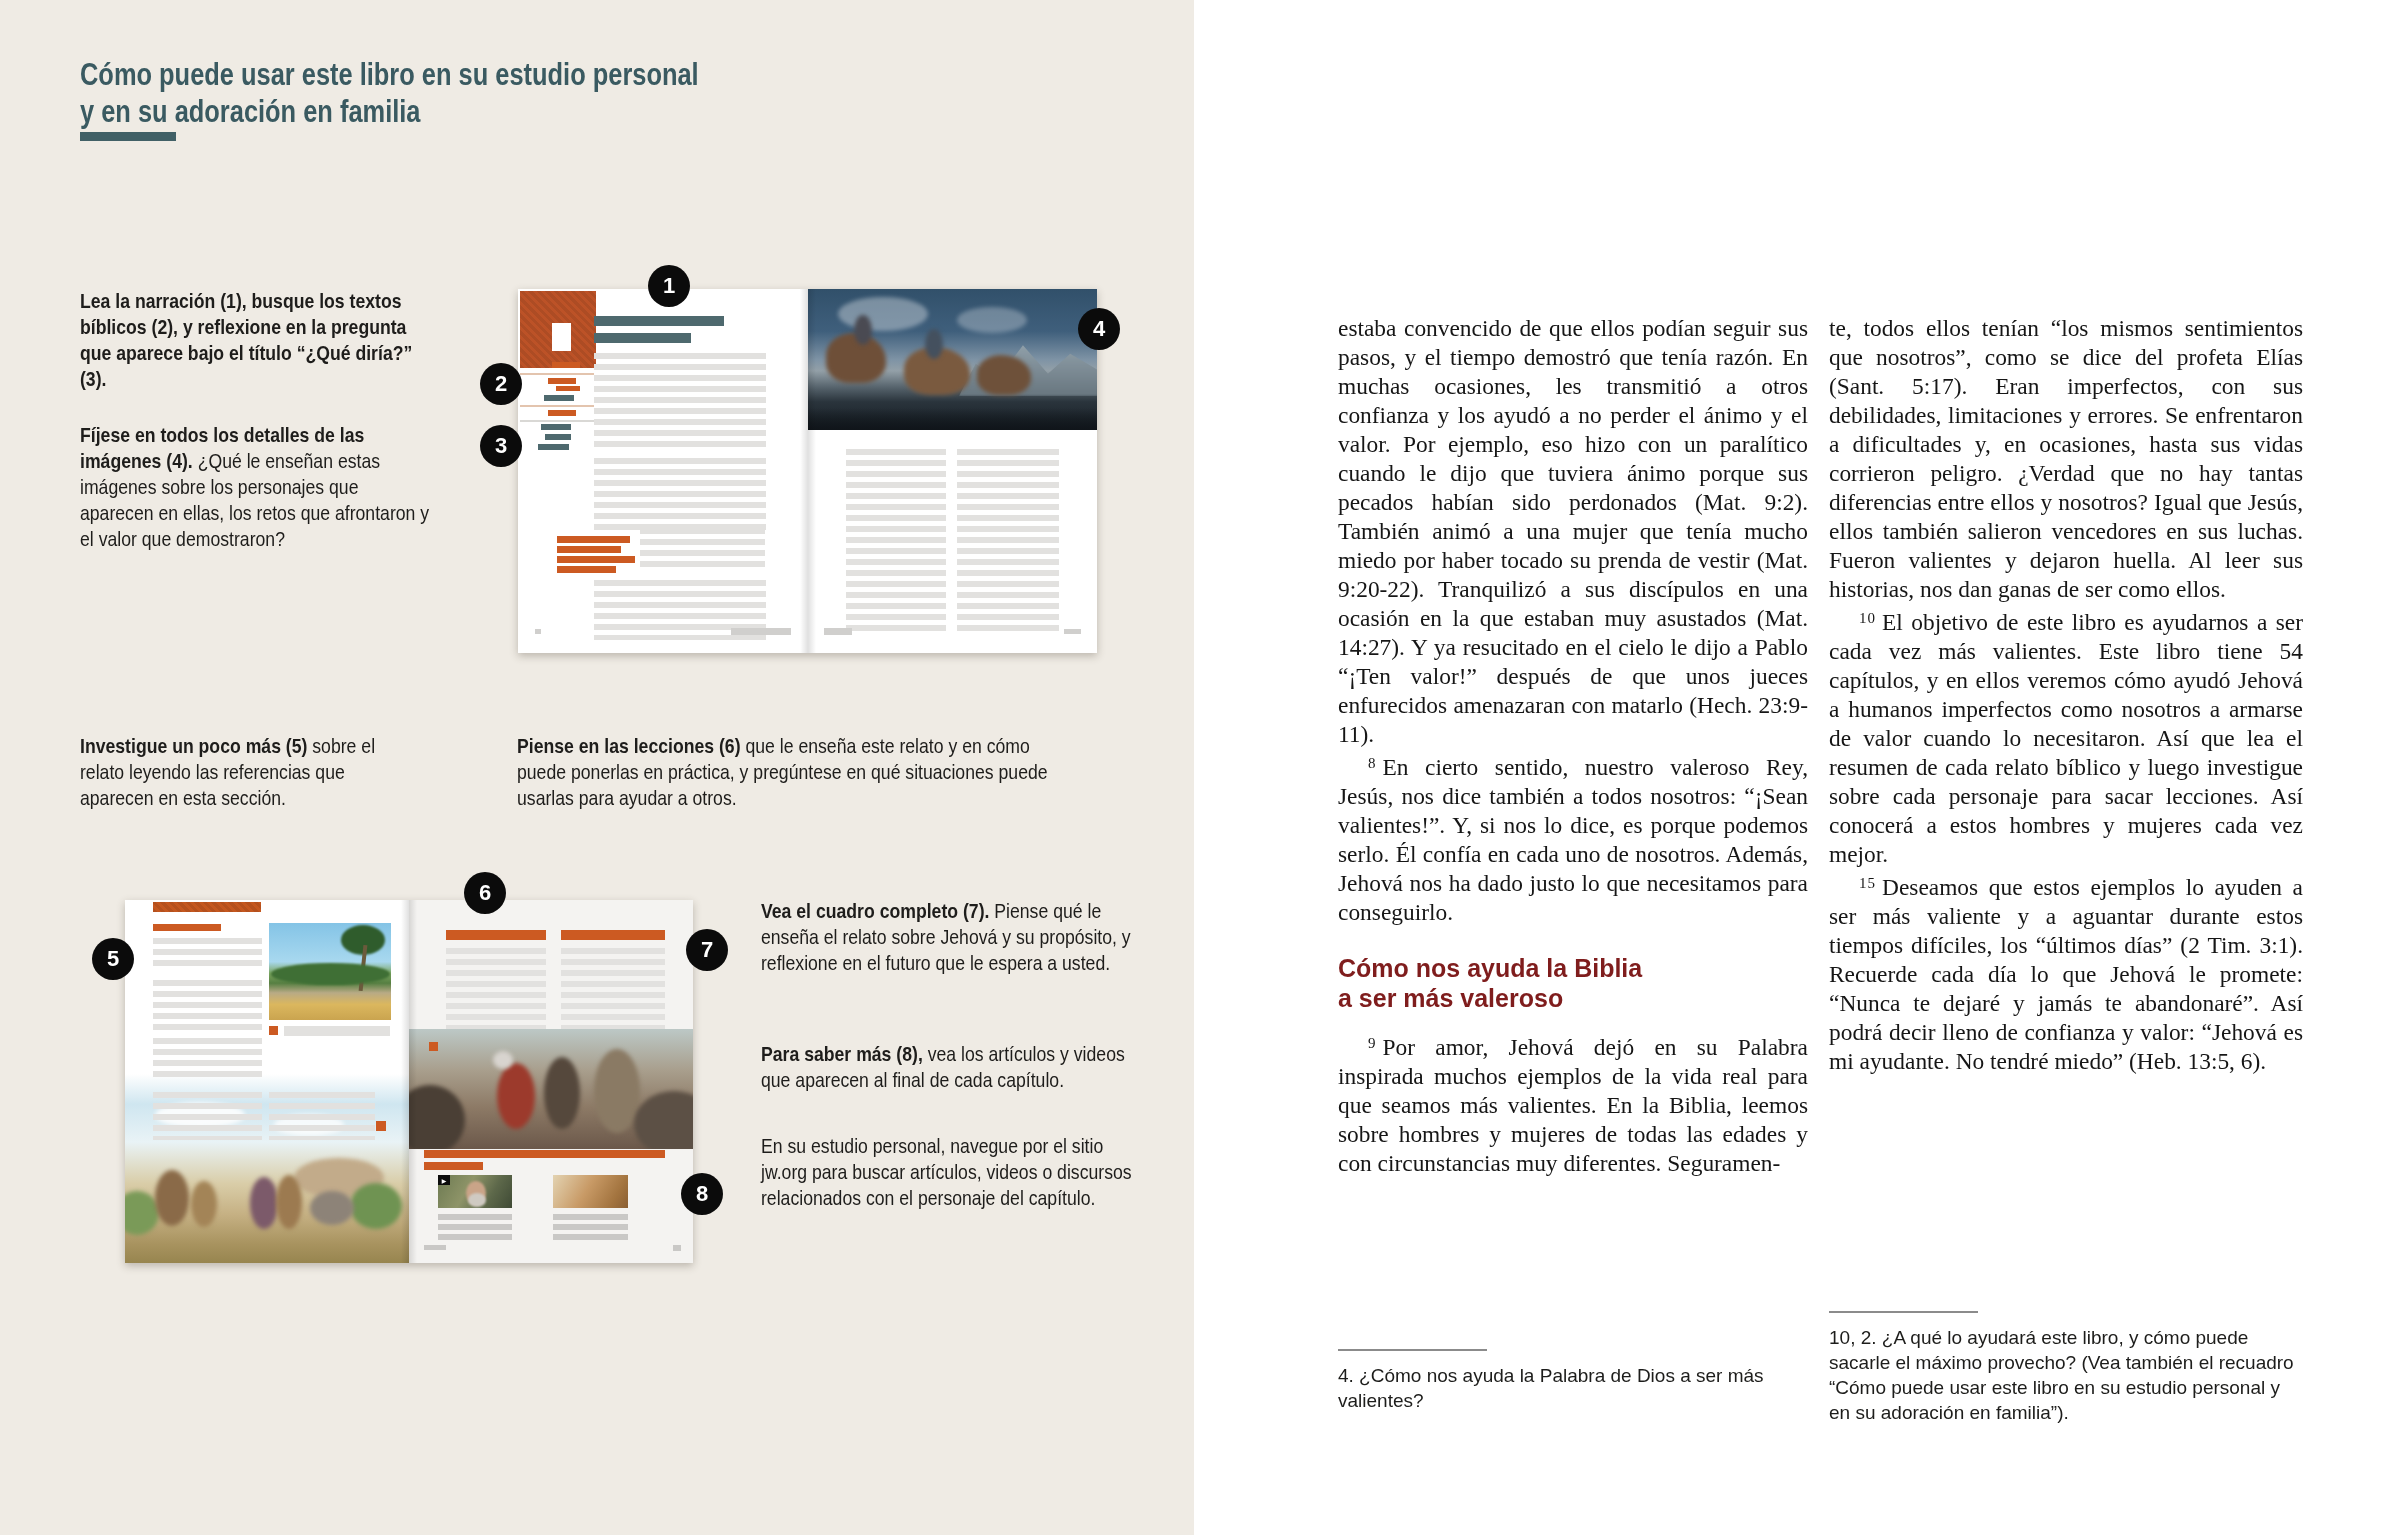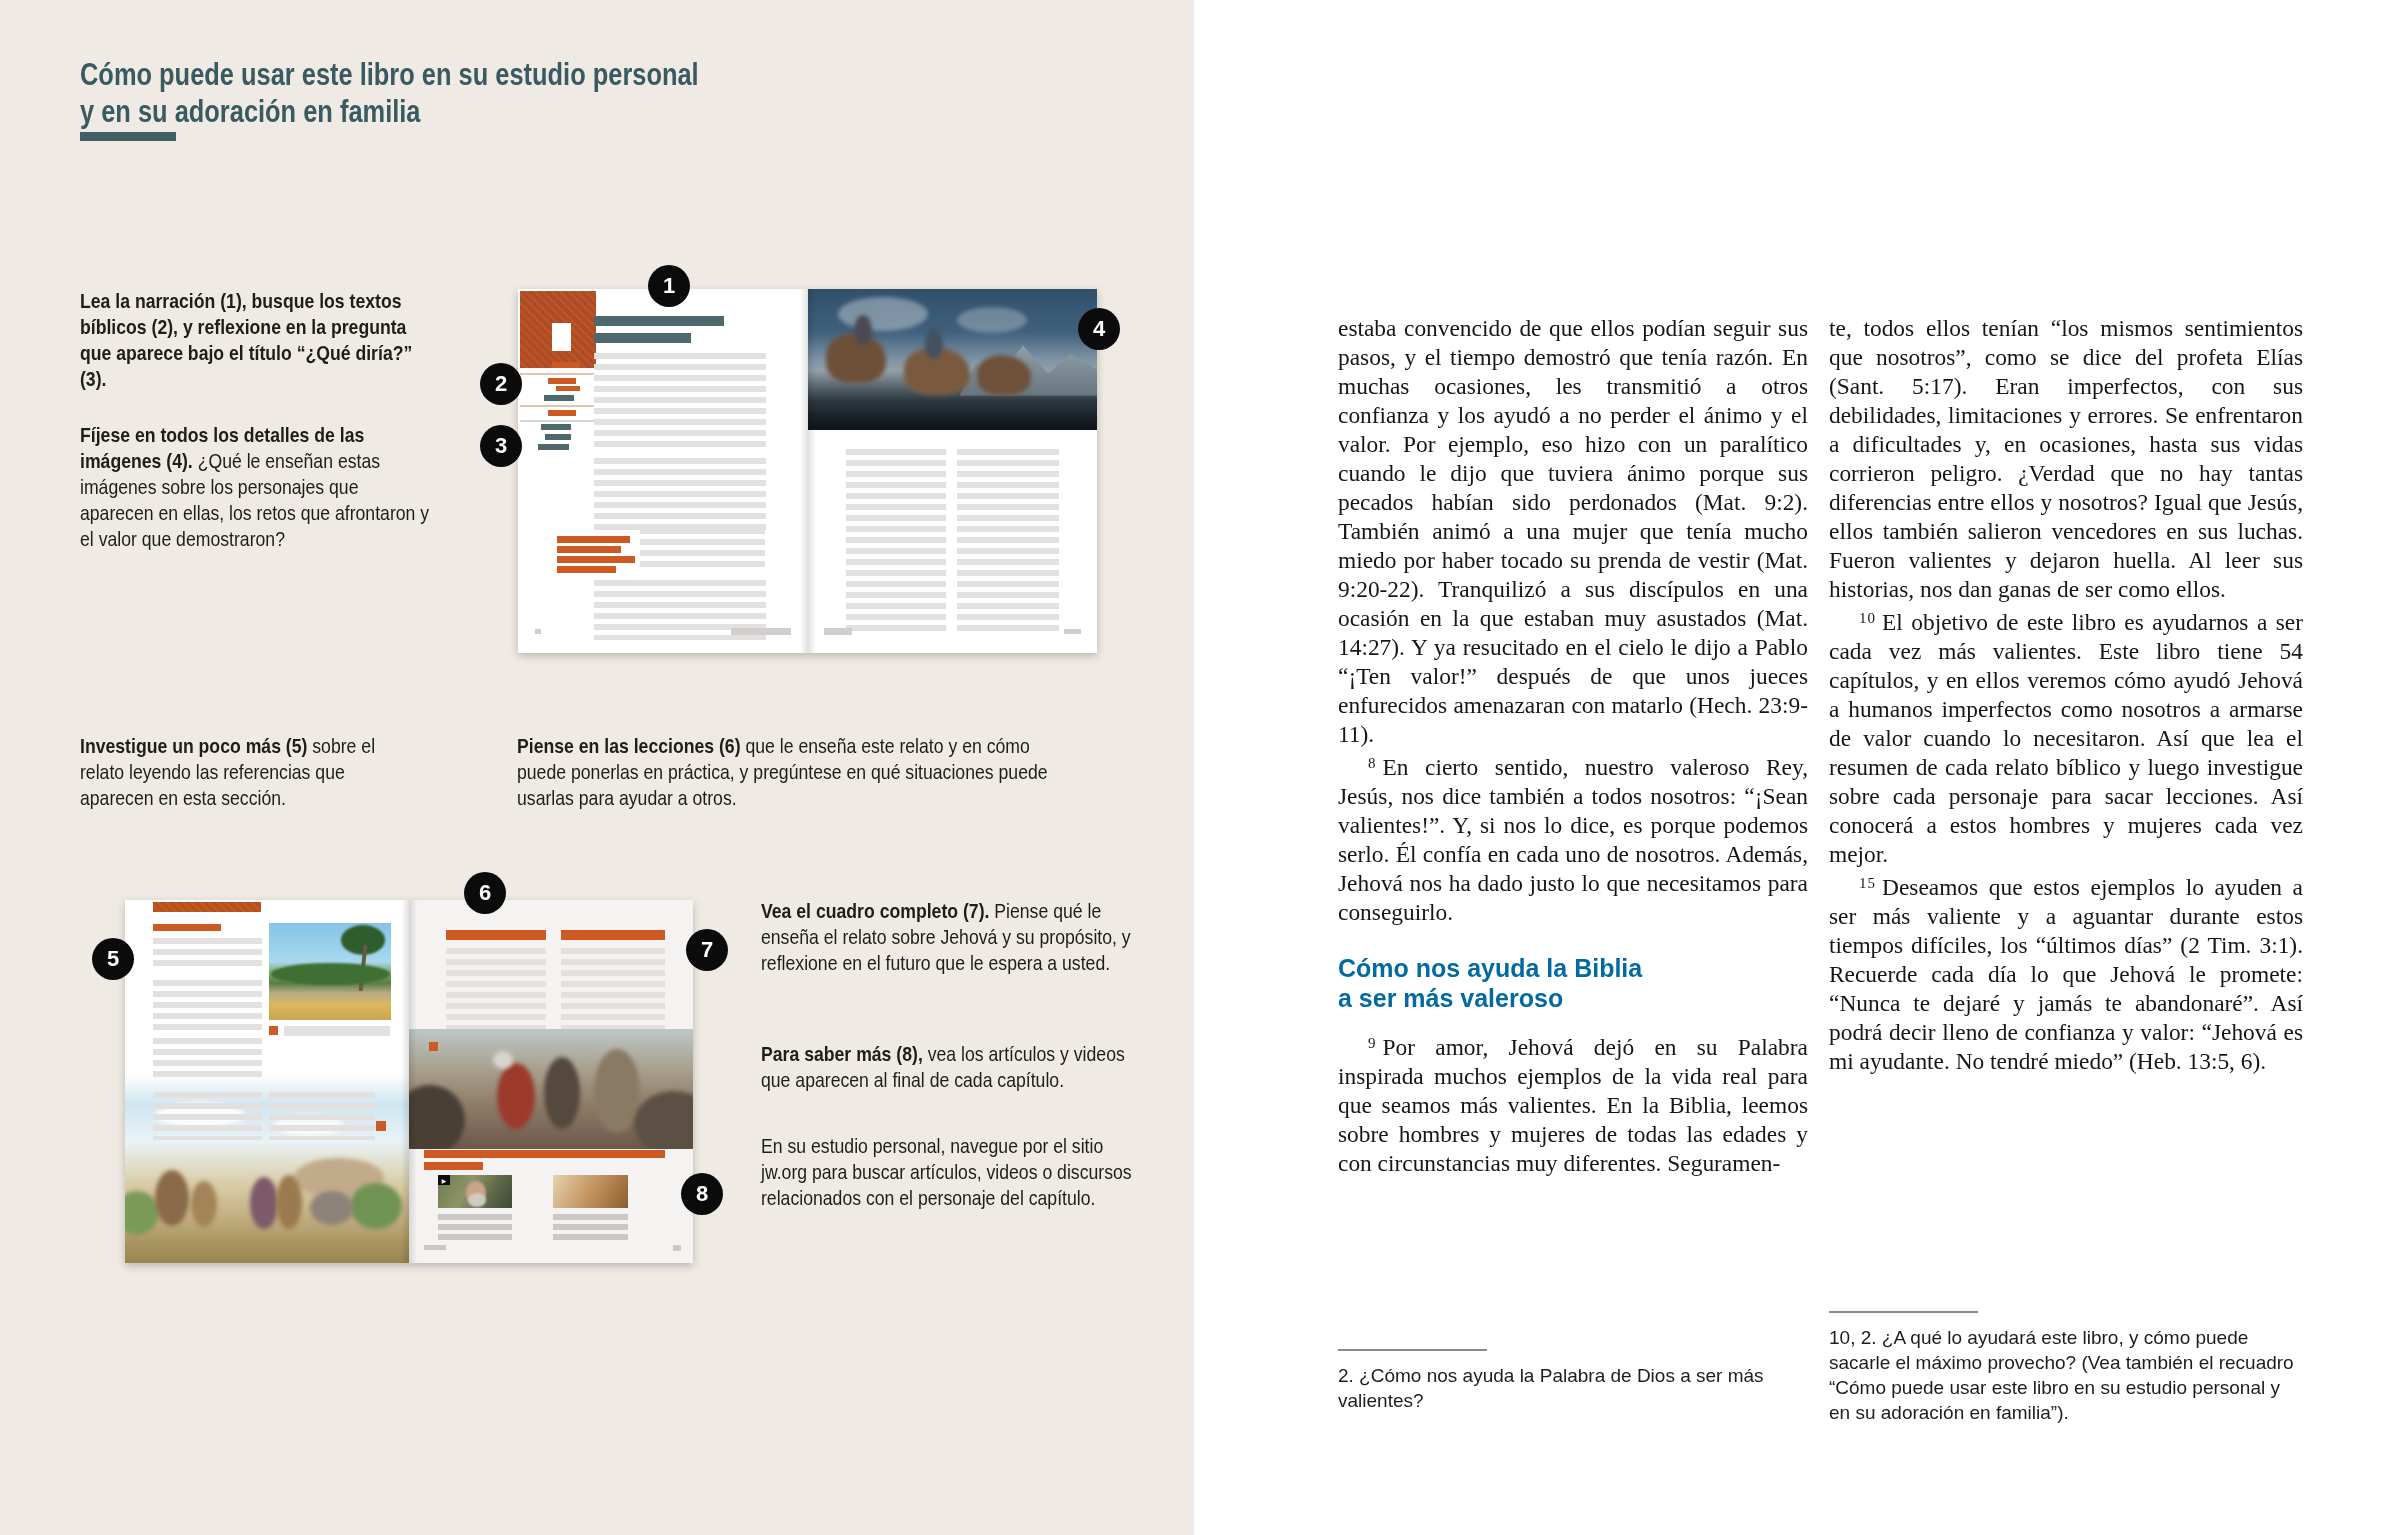--- a/index.html
+++ b/index.html
@@ -50,21 +50,21 @@
   .play{position:absolute;left:0;top:0;width:12px;height:10px;background:#0c0c0c;color:#fff;font-size:6px;
         display:flex;align-items:center;justify-content:center;}
 
   
   .article-col{position:absolute;font-family:"Liberation Serif",serif;font-size:23.4px;line-height:29px;
                color:#161616;text-align:justify;overflow:hidden;}
   .article-col p{margin:0;}
   .p-ind{text-indent:30px;}
   .pnum{font-weight:400;font-size:15px;vertical-align:7px;letter-spacing:1px;padding-right:6px;}
   .subhead{font-family:"Liberation Sans",sans-serif;font-weight:700;font-size:25px;line-height:30px;
-           color:#0369a1;text-align:left;margin:26px 0 16px 0;text-indent:0;}
+           color:#7f1d1d;text-align:left;margin:26px 0 16px 0;text-indent:0;}
   .footnote{position:absolute;font-size:19px;line-height:25px;color:#1d1d1b;}
   .fn-rule{width:149px;height:2px;background:#8b8b8b;margin-bottom:12px;}
 </style>
 </head>
 <body>
 
 <div class="canvas">
 
   <div class="left-panel">
 
@@ -240,21 +240,21 @@
     <p class="p-ind"><span class="pnum">8</span><span>En cierto sentido, nuestro valeroso Rey, Jesús, nos dice también a todos nosotros: “¡Sean valientes!”. Y, si nos lo dice, es porque podemos serlo. Él confía en cada uno de nosotros. Además, Jehová nos ha dado justo lo que necesitamos para conseguirlo.</span></p>
     <div class="subhead">
       <div>Cómo nos ayuda la Biblia</div>
       <div>a ser más valeroso</div>
     </div>
     <p class="p-ind"><span class="pnum">9</span><span>Por amor, Jehová dejó en su Palabra inspirada muchos ejemplos de la vida real para que seamos más valientes. En la Biblia, leemos sobre hombres y mujeres de todas las edades y con circunstancias muy diferentes. Seguramen-</span></p>
   </div>
 
   <div class="footnote" style="left:1338px;top:1349px;width:468px;">
     <div class="fn-rule"></div>
-    <div>2. ¿Cómo nos ayuda la Palabra de Dios a ser más valientes?</div>
+    <div>4. ¿Cómo nos ayuda la Palabra de Dios a ser más valientes?</div>
   </div>
 
   <div class="article-col" style="left:1829px;top:314px;width:474px;height:1005px;">
     <p><span>te, todos ellos tenían “los mismos sentimientos que nosotros”, como se dice del profeta Elías (Sant. 5:17). Eran imperfectos, con sus debilidades, limitaciones y errores. Se enfrentaron a dificultades y, en ocasiones, hasta sus vidas corrieron peligro. ¿Verdad que no hay tantas diferencias entre ellos y nosotros? Igual que Jesús, ellos también salieron vencedores en sus luchas. Fueron valientes y dejaron huella. Al leer sus historias, nos dan ganas de ser como ellos.</span></p>
     <p class="p-ind"><span class="pnum">10</span><span>El objetivo de este libro es ayudarnos a ser cada vez más valientes. Este libro tiene 54 capítulos, y en ellos veremos cómo ayudó Jehová a humanos imperfectos como nosotros a armarse de valor cuando lo necesitaron. Así que lea el resumen de cada relato bíblico y luego investigue sobre cada personaje para sacar lecciones. Así conocerá a estos hombres y mujeres cada vez mejor.</span></p>
     <p class="p-ind"><span class="pnum">15</span><span>Deseamos que estos ejemplos lo ayuden a ser más valiente y a aguantar durante estos tiempos difíciles, los “últimos días” (2 Tim. 3:1). Recuerde cada día lo que Jehová le promete: “Nunca te dejaré y jamás te abandonaré”. Así podrá decir lleno de confianza y valor: “Jehová es mi ayudante. No tendré miedo” (Heb. 13:5, 6).</span></p>
   </div>
 
   <div class="footnote" style="left:1829px;top:1311px;width:474px;">
     <div class="fn-rule"></div>

